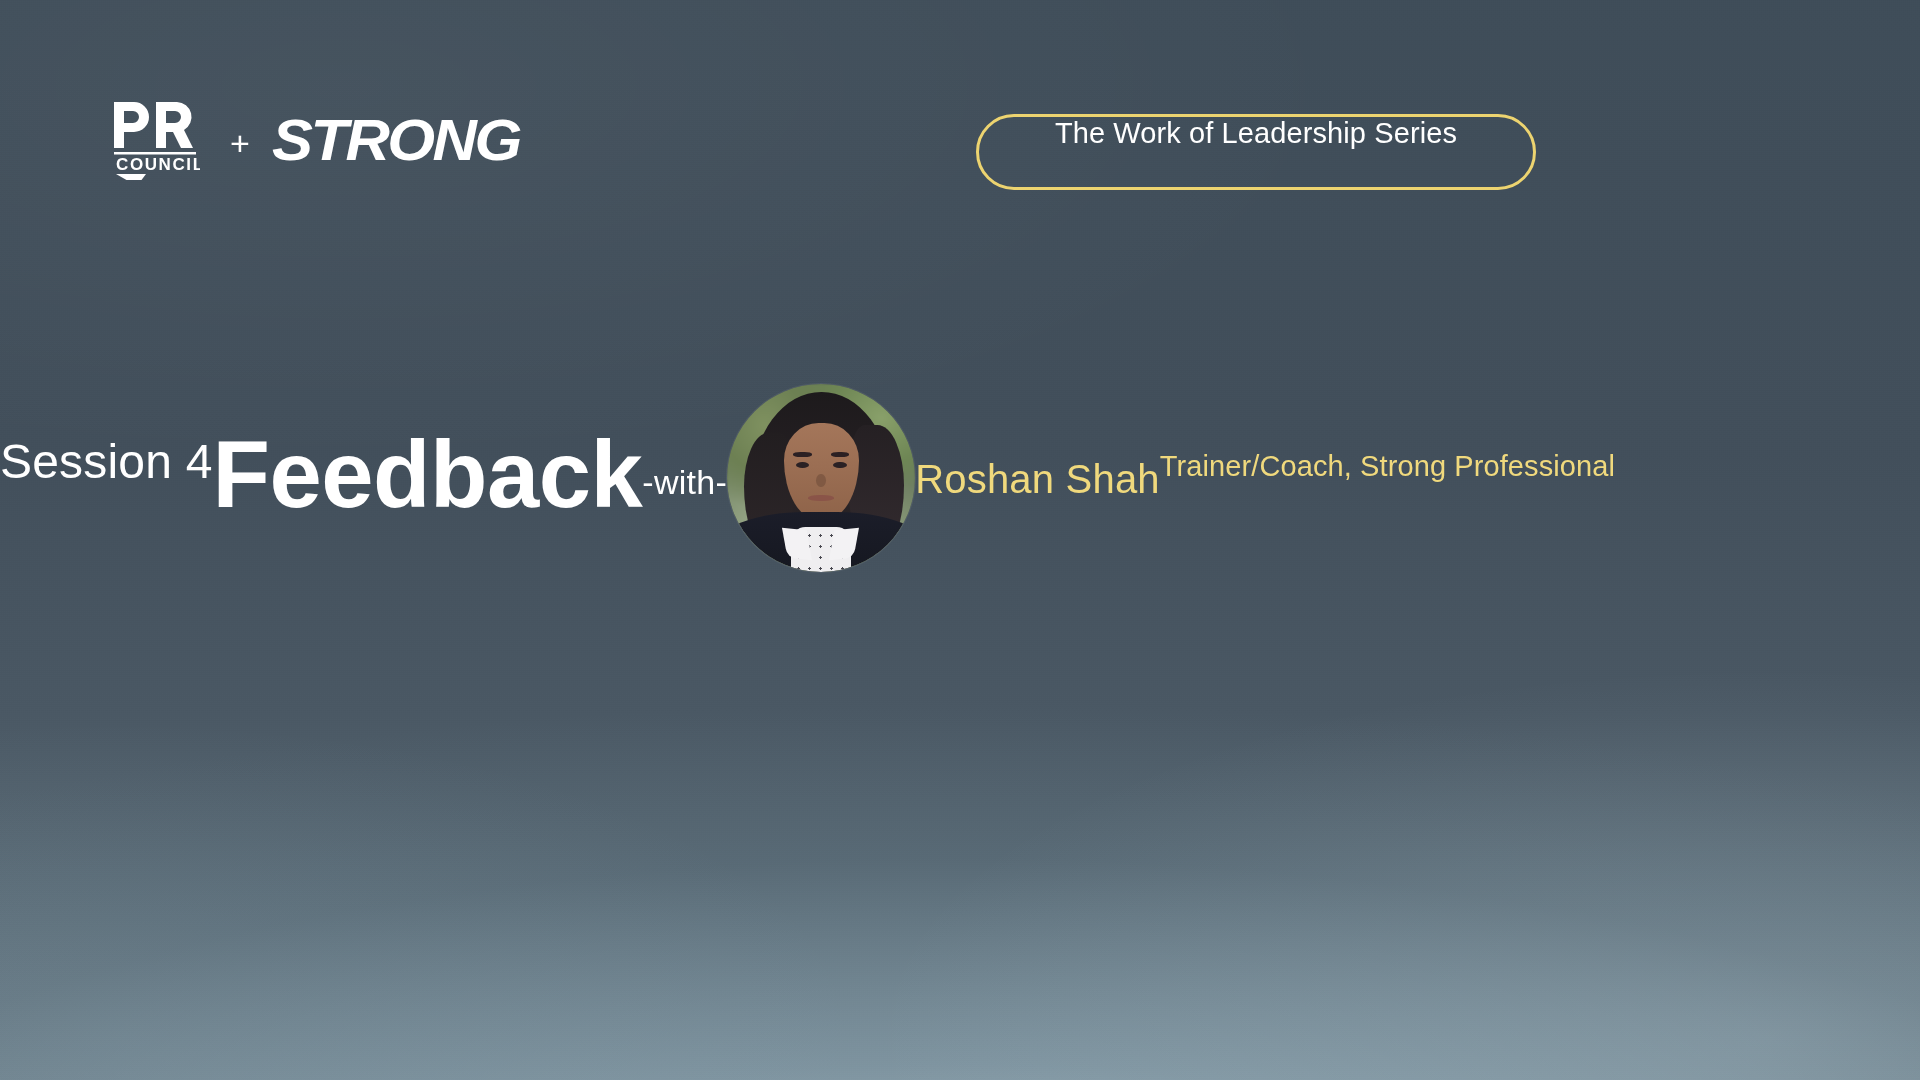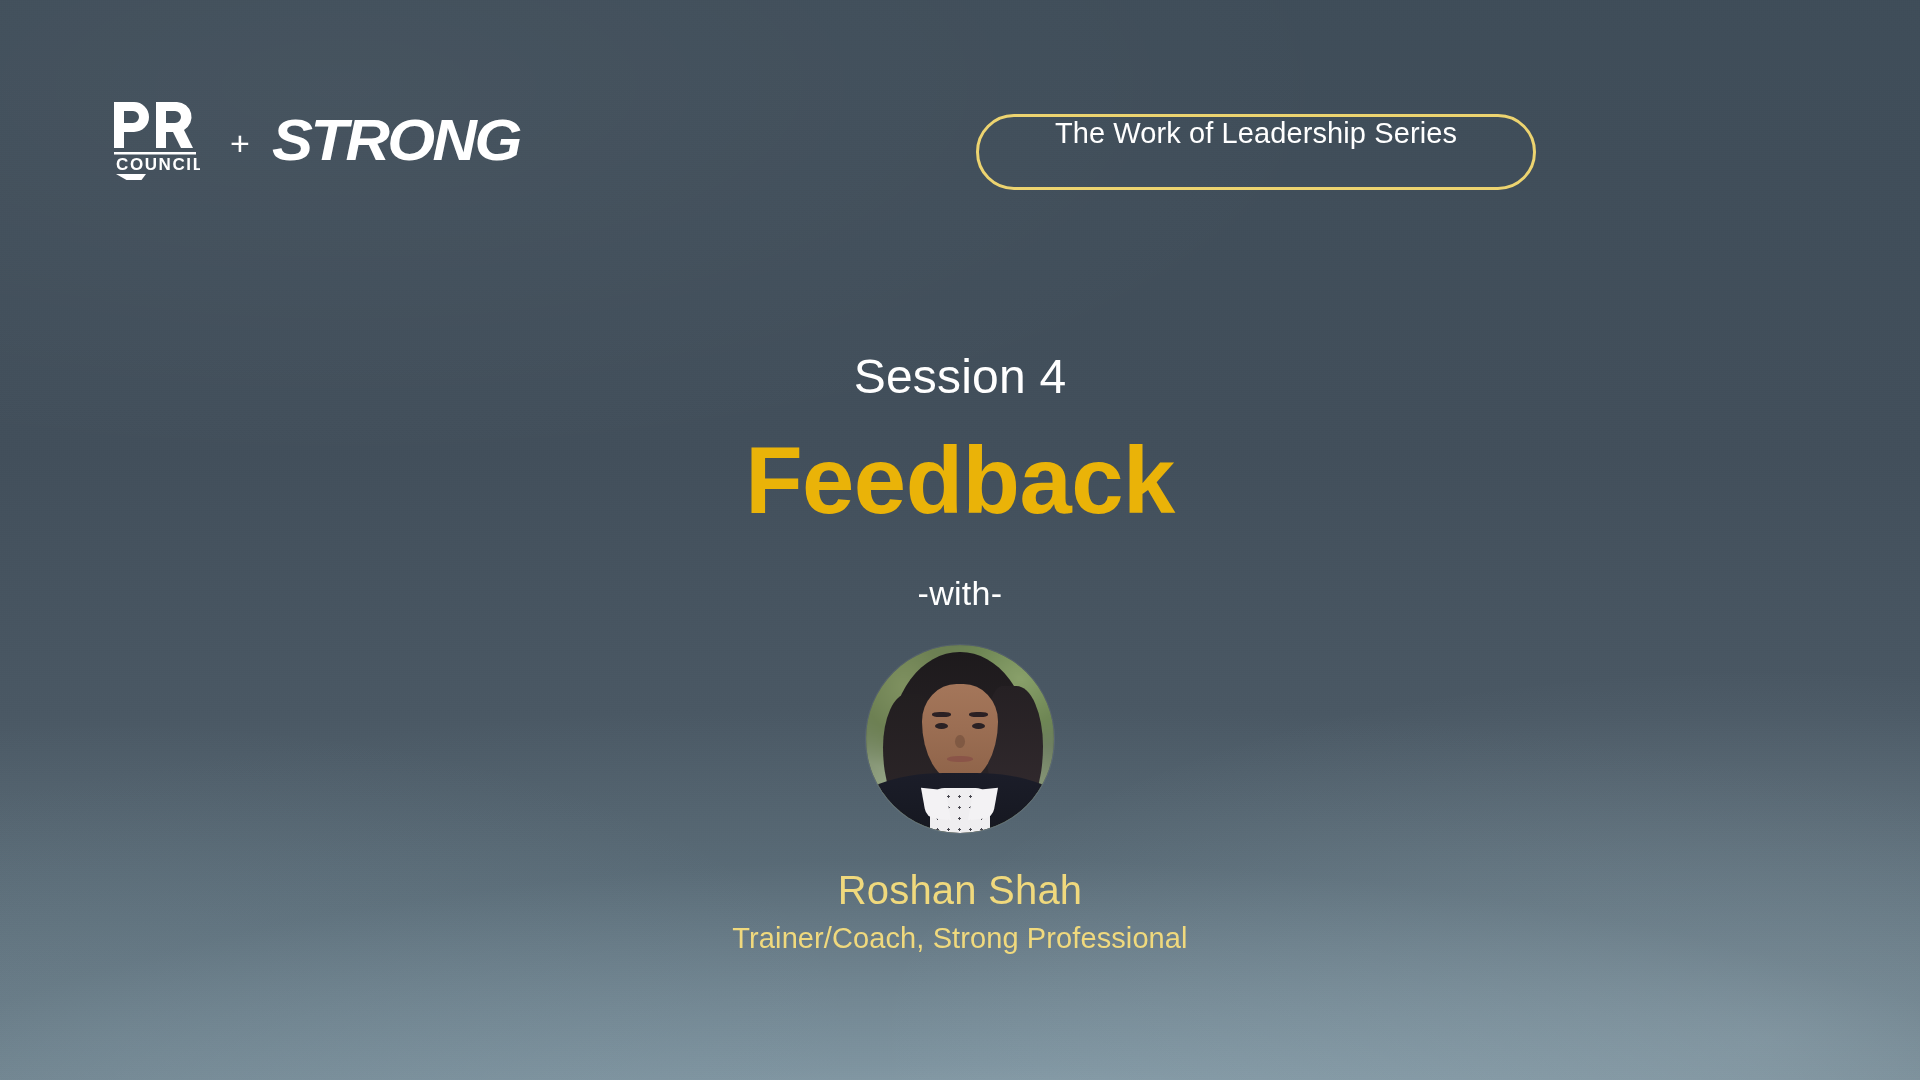--- a/index.html
+++ b/index.html
@@ -111,35 +111,35 @@
     white-space:nowrap;
   }
 
   
   .center-stack {
     position:absolute;
     left:0;
     top:352px;
     width:1920px;
     display:flex;
-    flex-direction:column;
+    flex-direction:row;
     align-items:center;
     z-index:5;
   }
 
   .session-label {
     color:#ffffff;
     font-size:48px;
     font-weight:400;
     letter-spacing:0.2px;
     line-height:1.05;
   }
 
   .session-title {
-    color:#eab308;
+    color:#ffffff;
     font-size:94px;
     font-weight:700;
     letter-spacing:-0.5px;
     line-height:1.12;
     margin-top:26px;
   }
 
   .with-label {
     color:#ffffff;
     font-size:34px;

